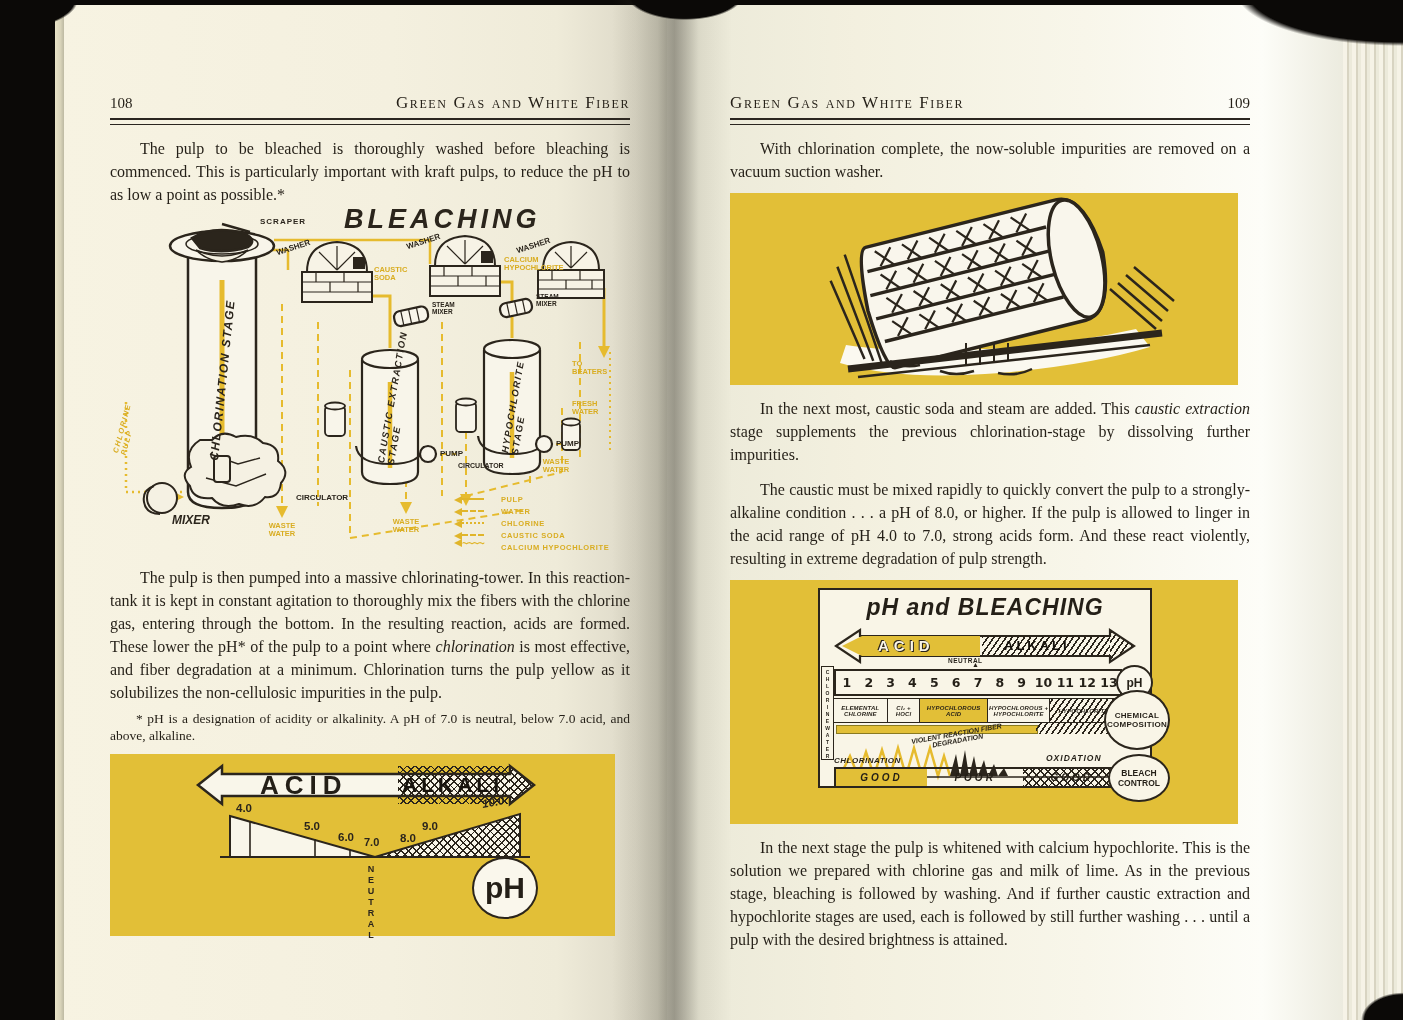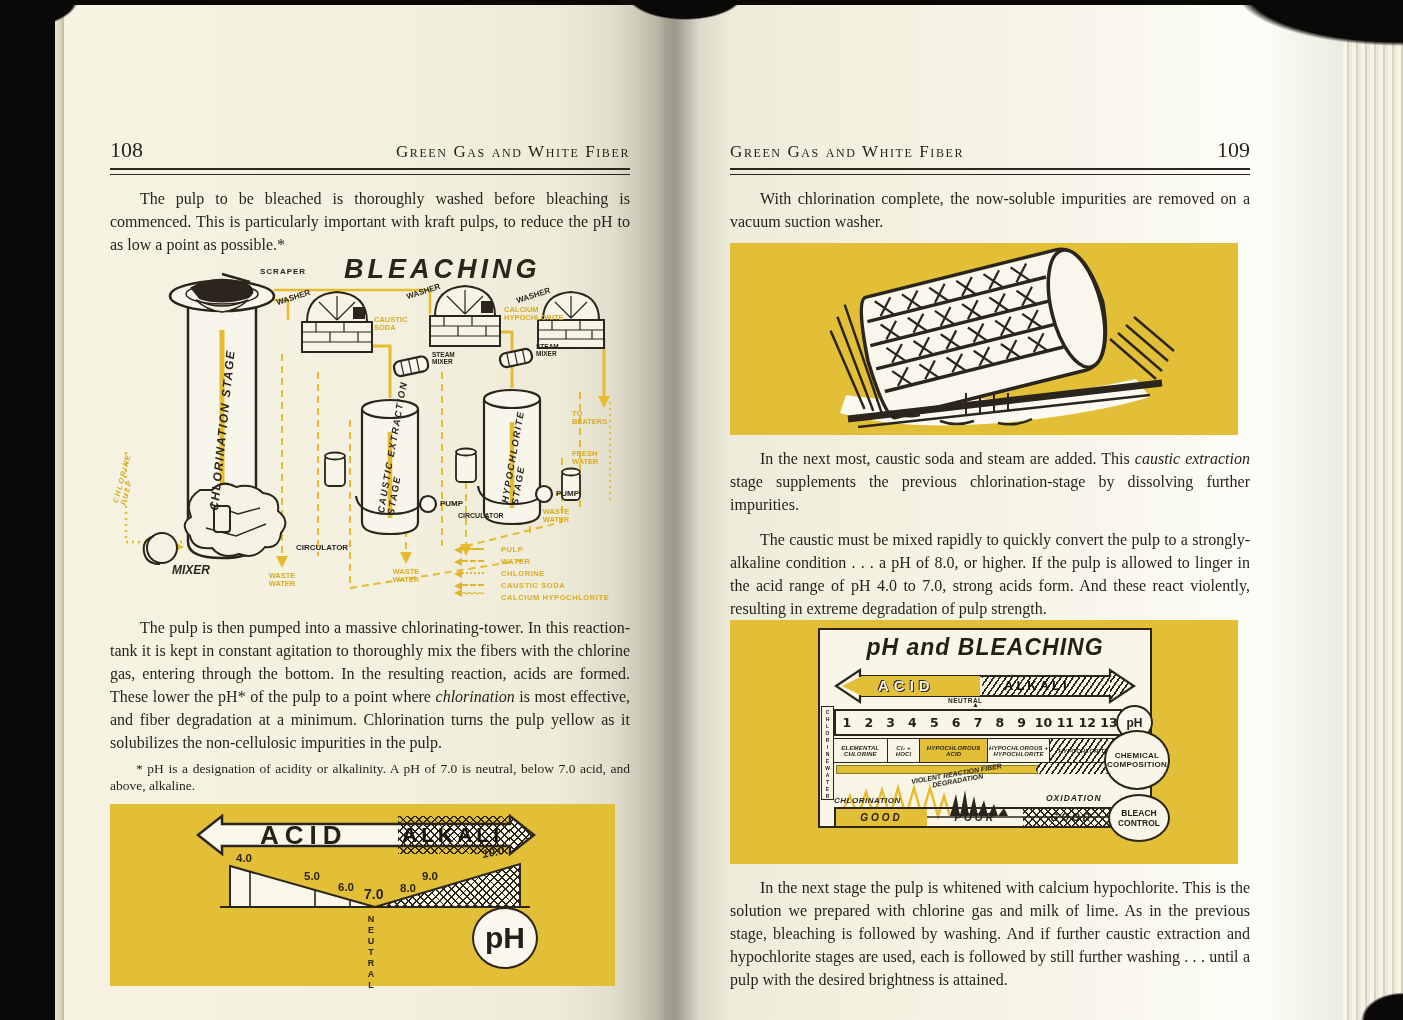--- a/index.html
+++ b/index.html
@@ -23,21 +23,21 @@
   .black-tr{position:absolute;right:0;top:0;width:300px;height:95px;
     background:radial-gradient(ellipse 300px 100px at 100% -10px,#0b0907 52%,rgba(11,9,7,0) 56%);}
   .black-br{position:absolute;right:0;bottom:0;width:70px;height:48px;
     background:radial-gradient(ellipse 70px 46px at 100% 100%,#0b0907 55%,rgba(11,9,7,0) 60%);}
 
   .content{position:absolute;top:0;width:520px;}
   #page-left .content{left:55px;}
   #page-right .content{left:63px;}
 
   .pghead{display:flex;justify-content:space-between;align-items:baseline;margin-top:88px;}
-  .pagenum{font-size:22px;margin-top:44px;}
+  .pagenum{font-size:15px;}
   .runhead{font-variant:small-caps;font-size:17px;letter-spacing:1.6px;}
   .rule{height:4px;border-top:2.2px solid #2b2620;border-bottom:1px solid #2b2620;margin-top:5px;}
   .para{font-size:16px;line-height:23px;text-align:justify;text-indent:30px;margin:12px 0 0 0;}
   .para .ital{font-style:italic;}
   .footnote{font-size:13.5px;line-height:17px;text-align:justify;text-indent:26px;margin:6px 0 0 0;}
 
   
   .dwrap{position:relative;}
   .dwrap svg{position:absolute;left:0;top:0;}
   .lbl{position:absolute;font-family:"Liberation Sans",sans-serif;font-weight:bold;
@@ -64,21 +64,21 @@
   .leg .sym.dot{border-top-style:dotted;}
   .leg .sym.dashdot{border-top-style:dashed;border-top-width:2px;}
   .leg .sym.wavy{border-top:none;height:8px;}
   .leg .sym.wavy::after{content:"~~~~";position:absolute;left:0;top:-6px;color:#e0b52a;font:bold 11px "Liberation Sans",sans-serif;letter-spacing:-1px;}
   .leg .txt{font:bold 7.5px "Liberation Sans",sans-serif;color:#d9ad22;letter-spacing:.6px;padding-left:12px;}
 
   
   .ypanel{background:#e2bf37;position:relative;overflow:visible;}
   #phscale{width:505px;height:182px;margin-top:10px;}
   #washerpanel{width:508px;height:192px;margin-top:10px;}
-  #phbleach{width:508px;height:244px;}
+  #phbleach{width:508px;height:244px;margin-top:10px;}
 
   
   #phscale .acid-txt{position:absolute;left:150px;top:16px;font:bold 26px "Liberation Sans",sans-serif;letter-spacing:6px;}
   #phscale .alk-txt{position:absolute;left:292px;top:19px;font:bold 21px "Liberation Sans",sans-serif;letter-spacing:4px;color:#17130d;}
   #phscale .tick{position:absolute;font:bold 11.5px "Liberation Sans",sans-serif;}
   #phscale .neutral{position:absolute;left:256px;top:110px;font:bold 9px "Liberation Sans",sans-serif;}
   .phcircle{position:absolute;border:2.5px solid #2b251c;border-radius:50%;background:#faf7ec;
       display:flex;align-items:center;justify-content:center;font-family:"Liberation Sans",sans-serif;font-weight:bold;}
   #phscale .phcircle{left:362px;top:103px;width:62px;height:58px;font-size:30px;}
 
@@ -292,21 +292,21 @@
       <line x1="110" y1="103" x2="420" y2="103" stroke="#2b251c" stroke-width="2"></line>
     </svg>
     <div class="hatchx" style="position:absolute;left:288px;top:12px;width:112px;height:38px;"></div>
     <div class="hatchx" style="position:absolute;left:400px;top:12px;width:24px;height:38px;clip-path:polygon(0 0,0 100%,100% 50%);"></div>
     <div class="hatchx" style="position:absolute;left:265px;top:60px;width:145px;height:43px;clip-path:polygon(0 100%,100% 0,100% 100%);"></div>
     <div class="acid-txt">ACID</div>
     <div class="alk-txt">ALKALI</div>
     <div class="lbl tick" style="left:126px;top:48px;">4.0</div>
     <div class="lbl tick" style="left:194px;top:66px;">5.0</div>
     <div class="lbl tick" style="left:228px;top:77px;">6.0</div>
-    <div class="lbl tick" style="left:254px;top:82px;font-size:14px;">7.0</div>
+    <div class="lbl tick" style="left:254px;top:82px;font-size:11px;">7.0</div>
     <div class="lbl tick" style="left:278px;top:78px;padding-left:12px;">8.0</div>
     <div class="lbl tick" style="left:312px;top:66px;">9.0</div>
     <div class="lbl tick" style="left:372px;top:42px;transform:rotate(-10deg);font-style:italic;">10.0</div>
     <div class="lbl neutral stack">NEUTRAL</div>
     <div class="phcircle">
           <span>pH</span>
         </div>
   </div>
  </div>
 </div>

